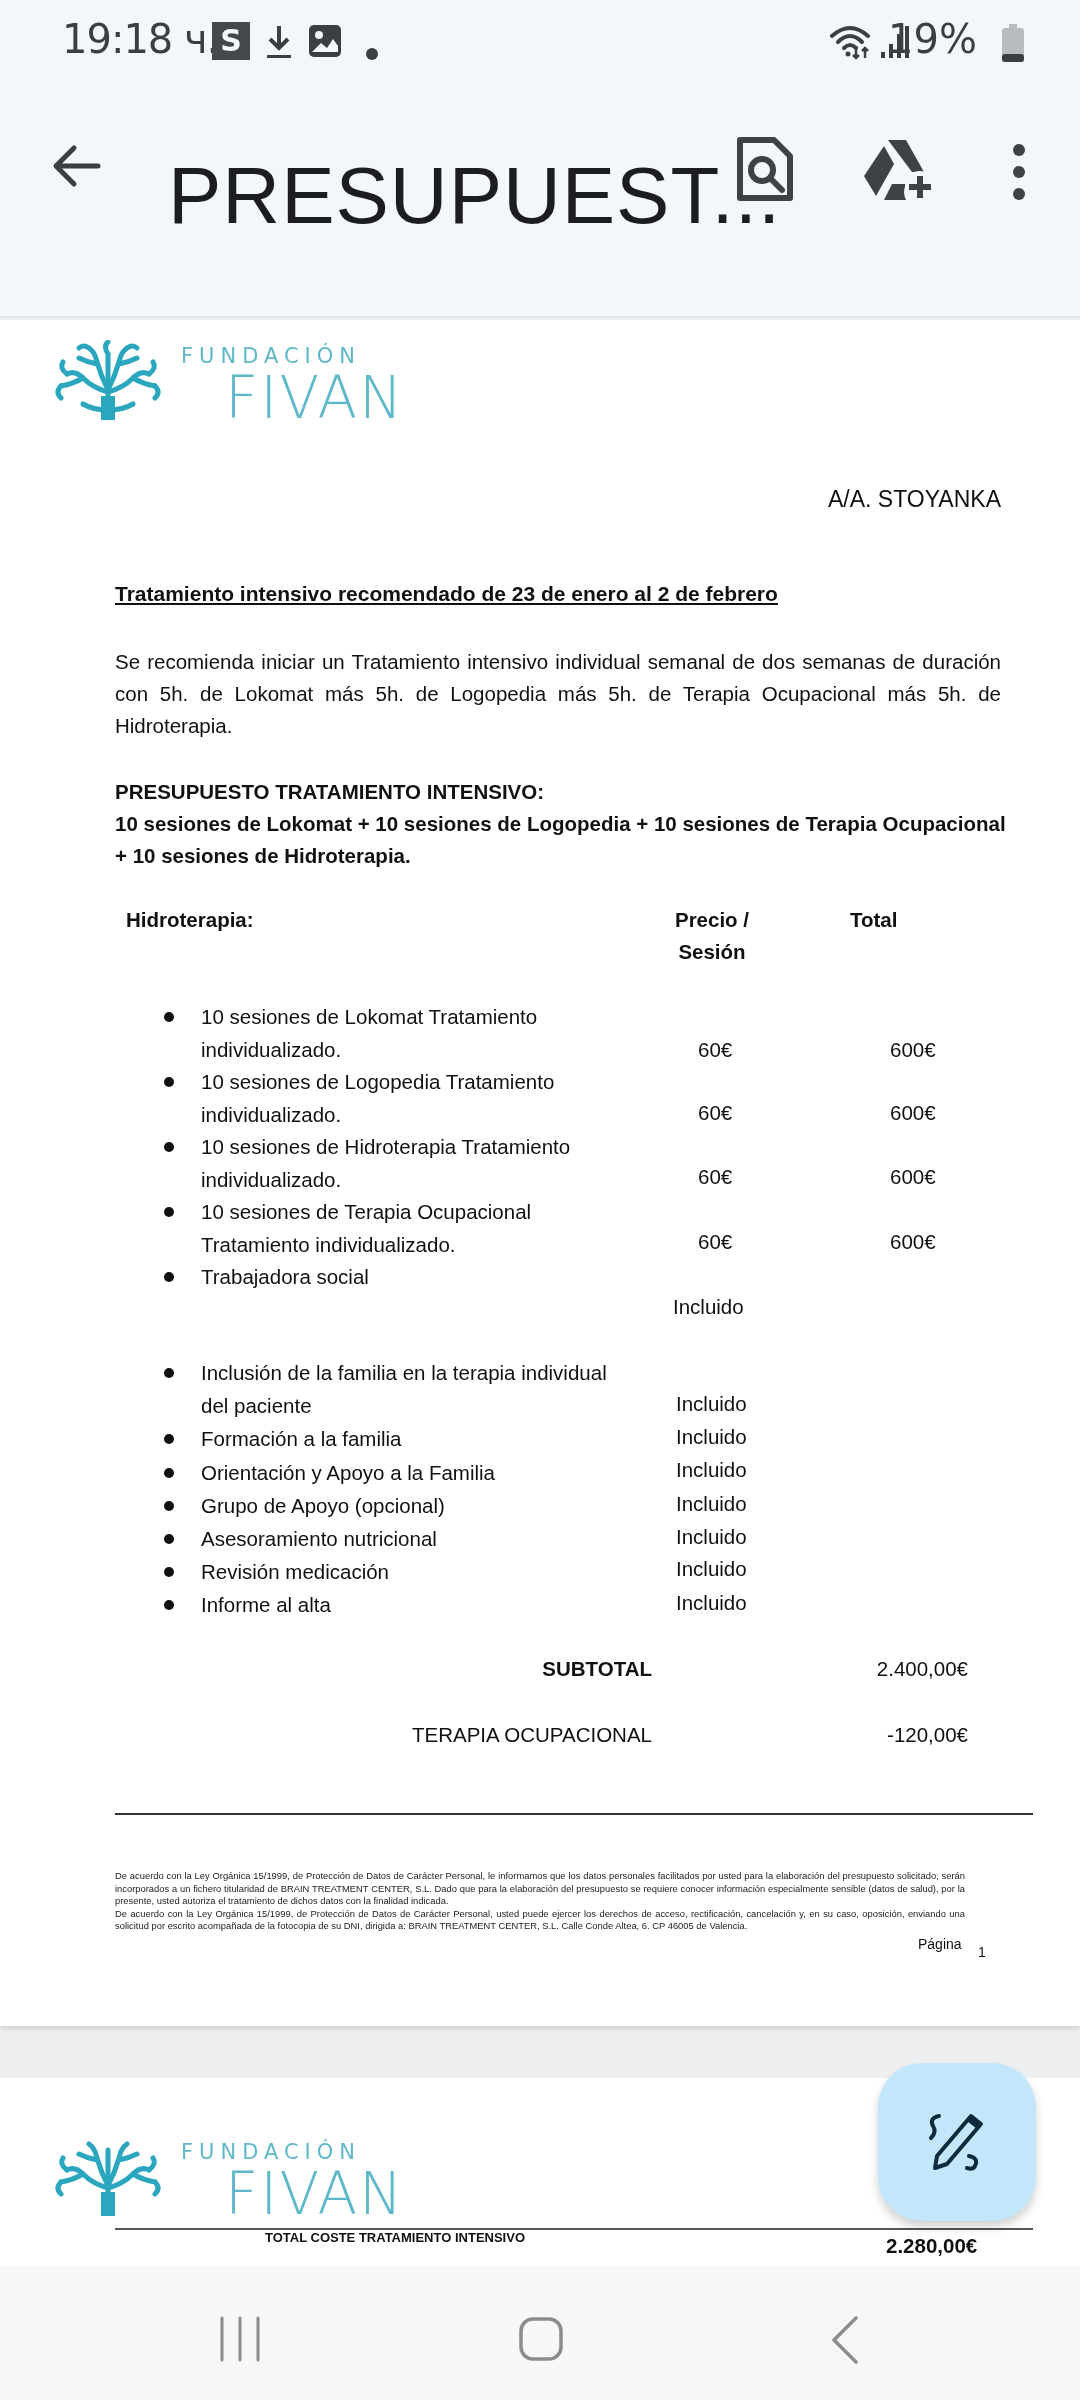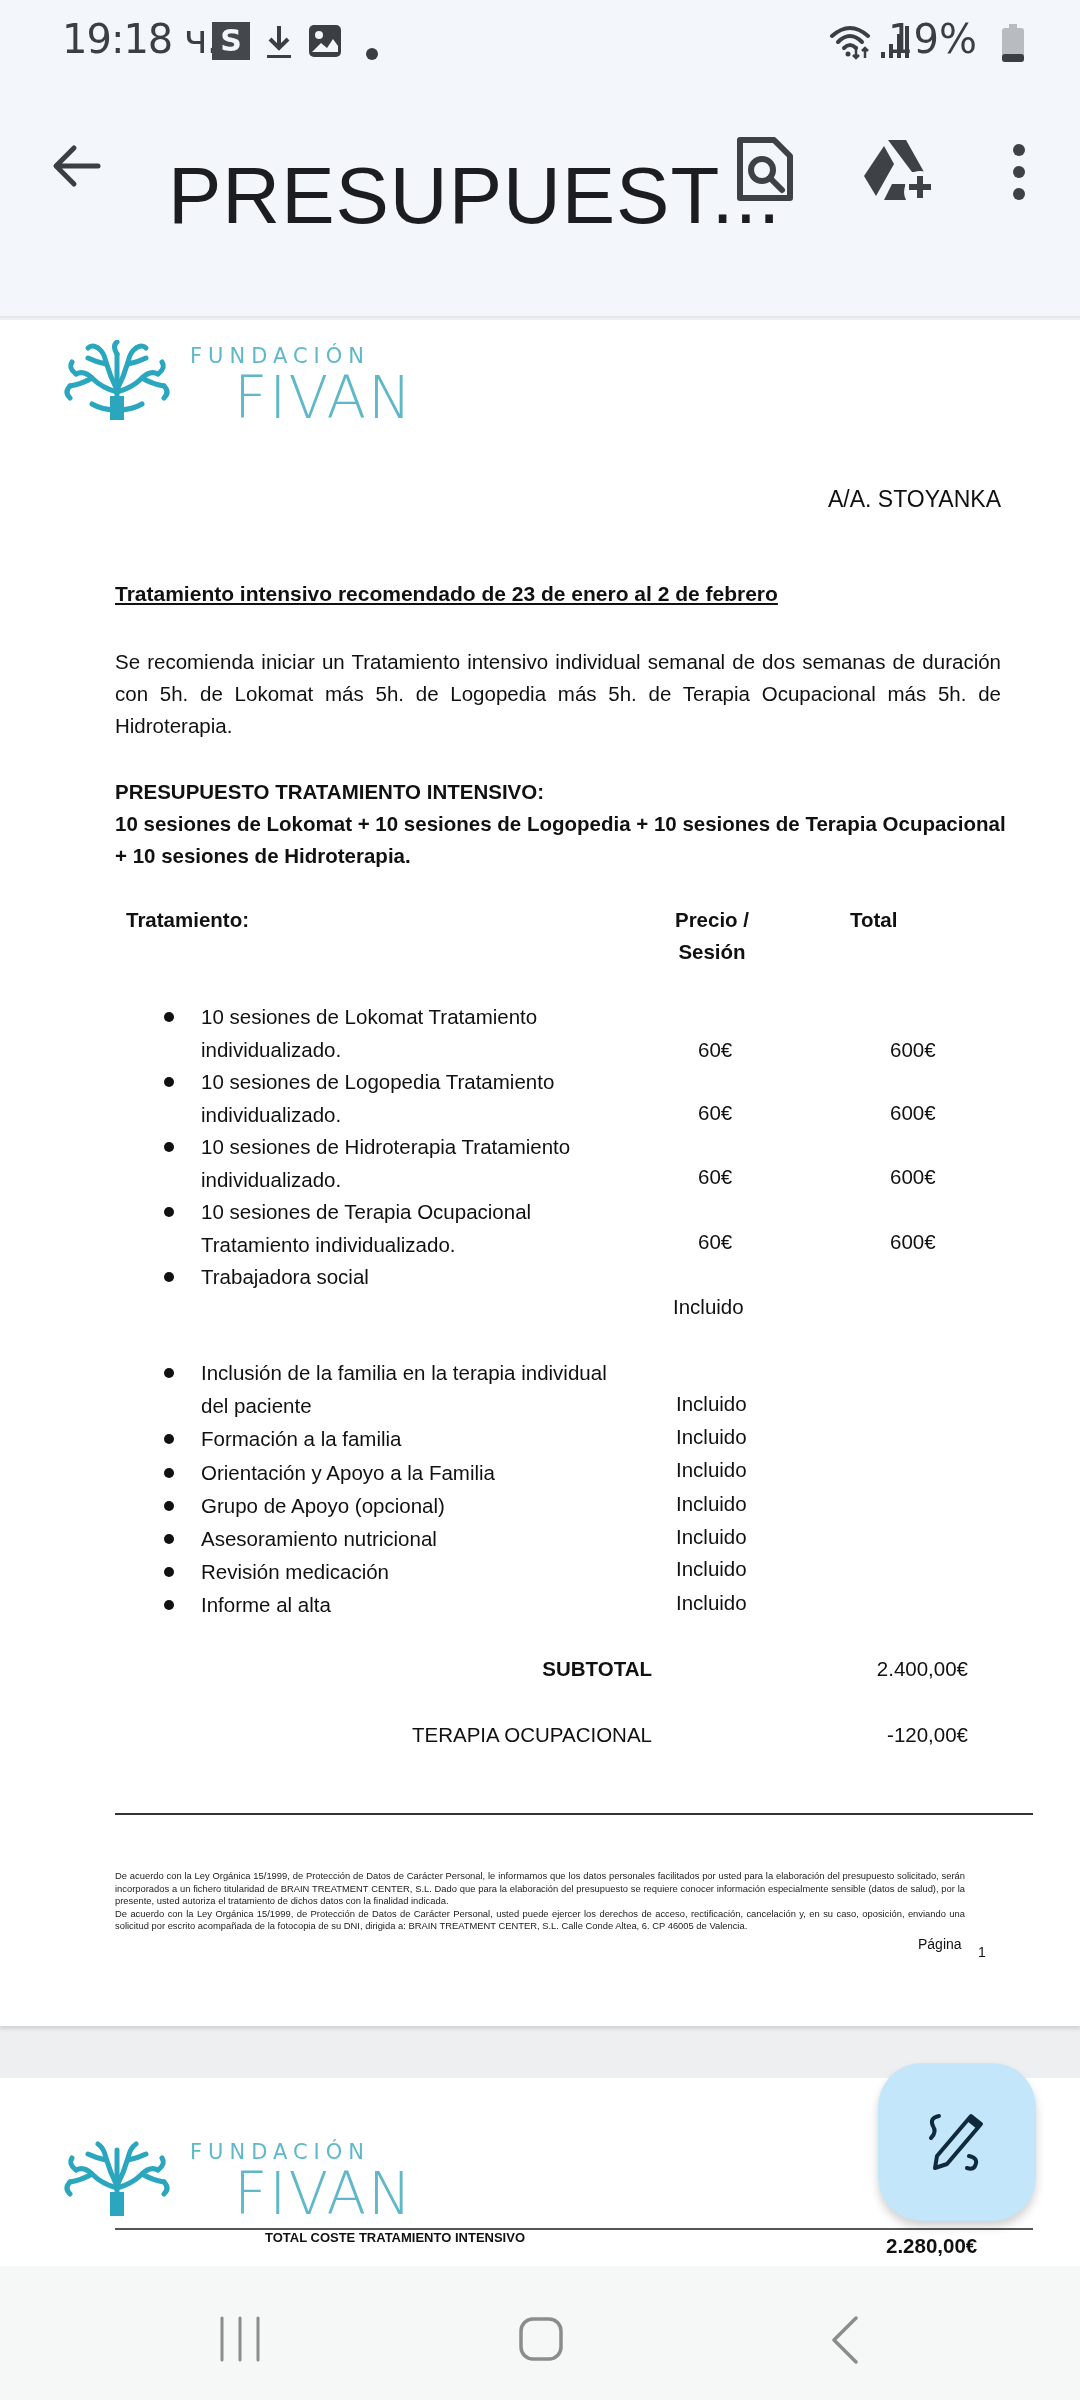--- a/index.html
+++ b/index.html
@@ -21,21 +21,21 @@
 
   .appbar .back { position: absolute; left: 48px; top: 136px; width: 60px; height: 60px; }
   .appbar .title { position: absolute; left: 168px; top: 150px; font-family: "Liberation Sans", sans-serif; font-size: 80px; color: #1c1d20; letter-spacing: 1px; white-space: nowrap; }
   .appbar .find { position: absolute; left: 734px; top: 136px; width: 62px; height: 68px; }
   .appbar .drive { position: absolute; left: 862px; top: 138px; width: 74px; height: 64px; }
   .appbar .more { position: absolute; left: 1004px; top: 140px; width: 30px; height: 64px; }
 
   
   .page { position: absolute; left: 0; width: 1080px; background: #fff; }
   .page1 { top: 320px; height: 1706px; box-shadow: 0 3px 4px rgba(0,0,0,0.12); }
-  .logo { position: absolute; left: 62px; width: 280px; height: 80px; }
+  .logo { position: absolute; left: 53px; width: 280px; height: 80px; }
   .logo .tree { position: absolute; left: 0; top: 0; width: 110px; height: 80px; }
   .logo .brand-top { position: absolute; left: 128px; top: 4px; font-size: 21px; letter-spacing: 6px; color: #5fb8c9; font-family: "DejaVu Sans", sans-serif; }
   .logo .brand-main { position: absolute; left: 124px; top: 24px; font-size: 58px; letter-spacing: 2px; color: #5fb8c9; font-family: "DejaVu Sans", sans-serif; font-weight: 200; margin-left: 48px; -webkit-text-stroke: 0; }
 
   .doc { position: absolute; font-family: "Liberation Sans", sans-serif; color: #111; }
   .aa { right: 79px; top: 166px; font-size: 23px; }
   .heading { left: 115px; top: 262px; font-size: 21px; font-weight: bold; text-decoration: underline; }
   .para { left: 115px; top: 326px; width: 886px; font-size: 20.5px; line-height: 32px; text-align: justify; }
   .budget-title { left: 115px; top: 456px; width: 900px; font-size: 20.5px; font-weight: bold; line-height: 32px; }
 
@@ -167,21 +167,21 @@
   </div>
 
   <div class="doc aa">A/A. STOYANKA</div>
   <div class="doc heading">Tratamiento intensivo recomendado de 23 de enero al 2 de febrero</div>
   <div class="doc para">Se recomienda iniciar un Tratamiento intensivo individual semanal de dos semanas de duración con 5h. de Lokomat más 5h. de Logopedia más 5h. de Terapia Ocupacional más 5h. de Hidroterapia.</div>
   <div class="doc budget-title">
     <div>PRESUPUESTO TRATAMIENTO INTENSIVO:</div>
     <div>10 sesiones de Lokomat + 10 sesiones de Logopedia + 10 sesiones de Terapia Ocupacional + 10 sesiones de Hidroterapia.</div>
   </div>
 
-  <div class="doc col-head th-treat">Tratamiento:</div>
+  <div class="doc col-head th-treat">Hidroterapia:</div>
   <div class="doc col-head th-price">
     <div>Precio /</div>
     <div>Sesión</div>
   </div>
   <div class="doc col-head th-total">Total</div>
 
   <div>
     <span class="bullet" style="left:164px; top:692px;"></span>
     <span class="item-text" style="top:680px;">10 sesiones de Lokomat Tratamiento</span>
     <span class="item-text" style="top:713px;">individualizado.</span>

